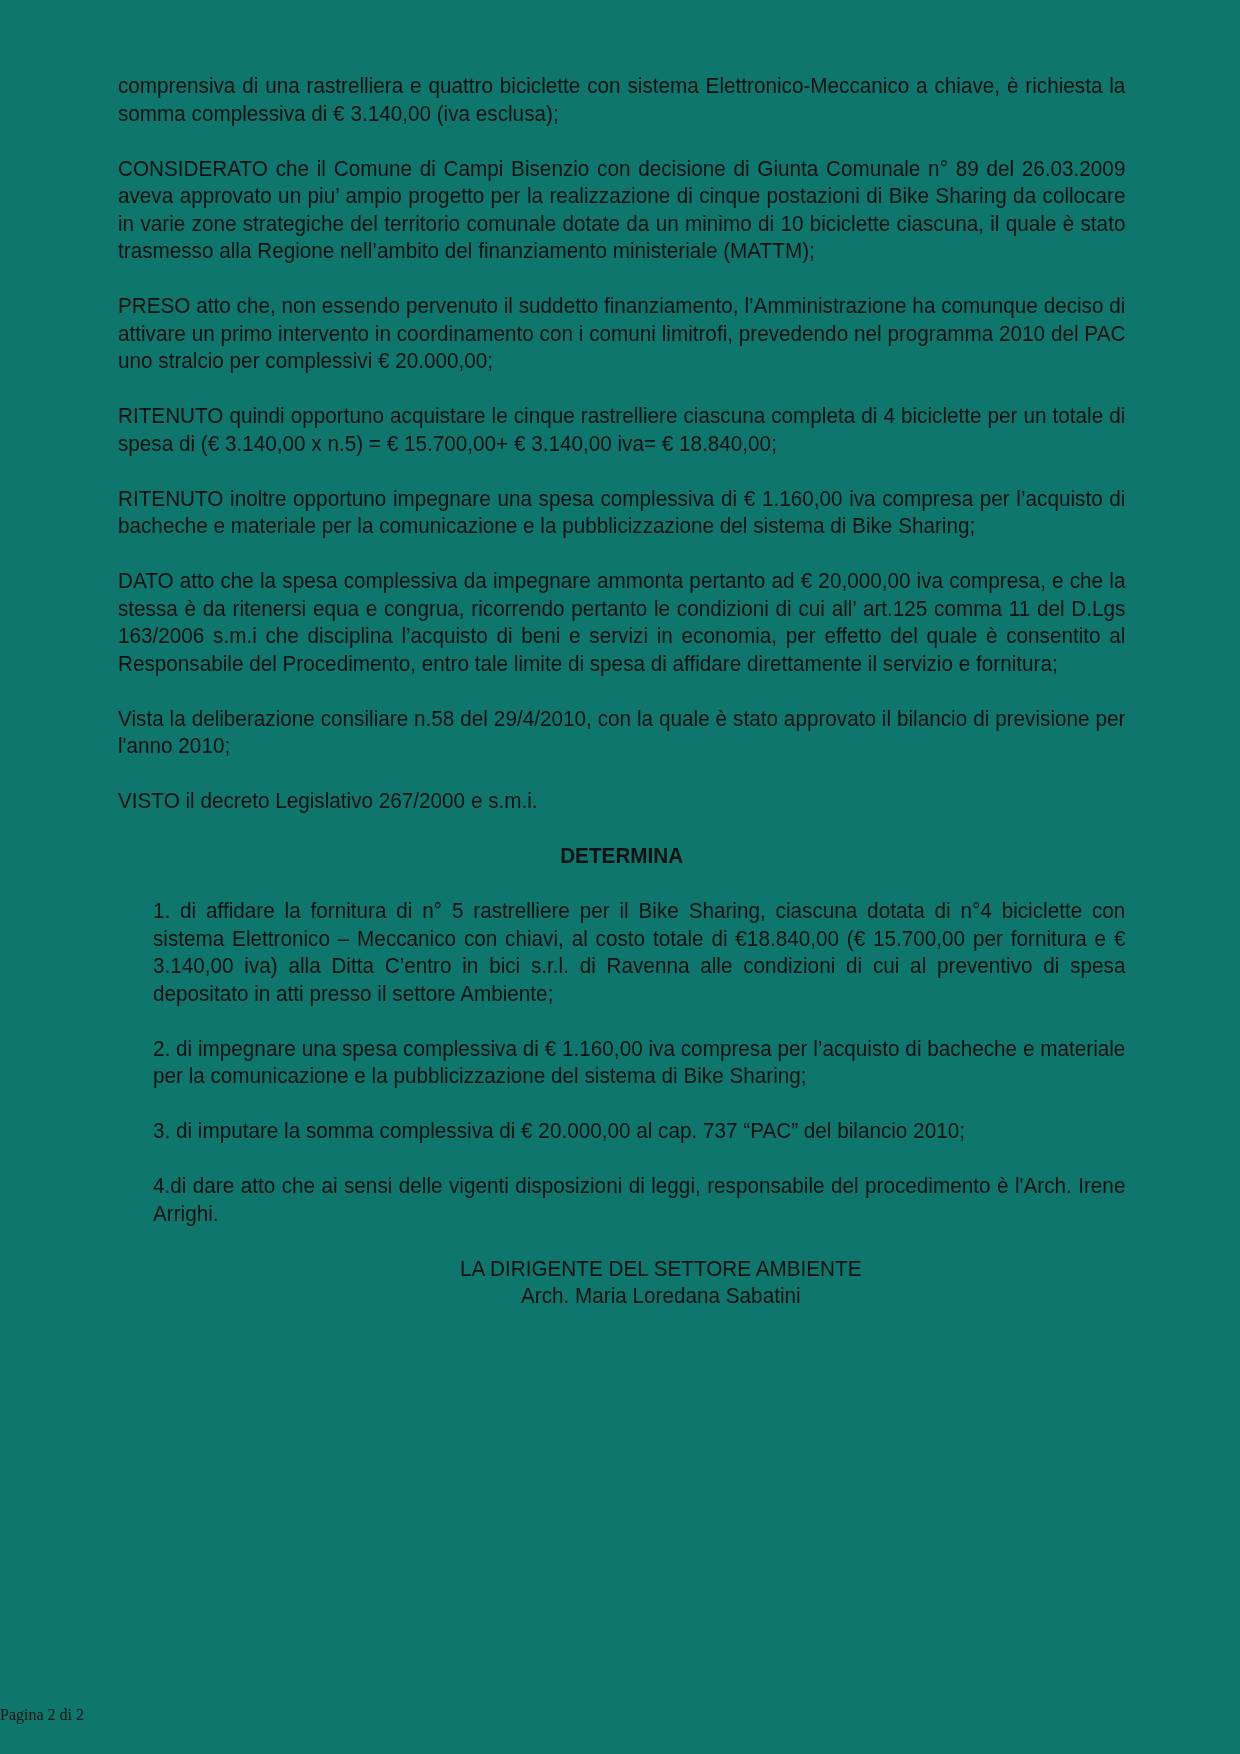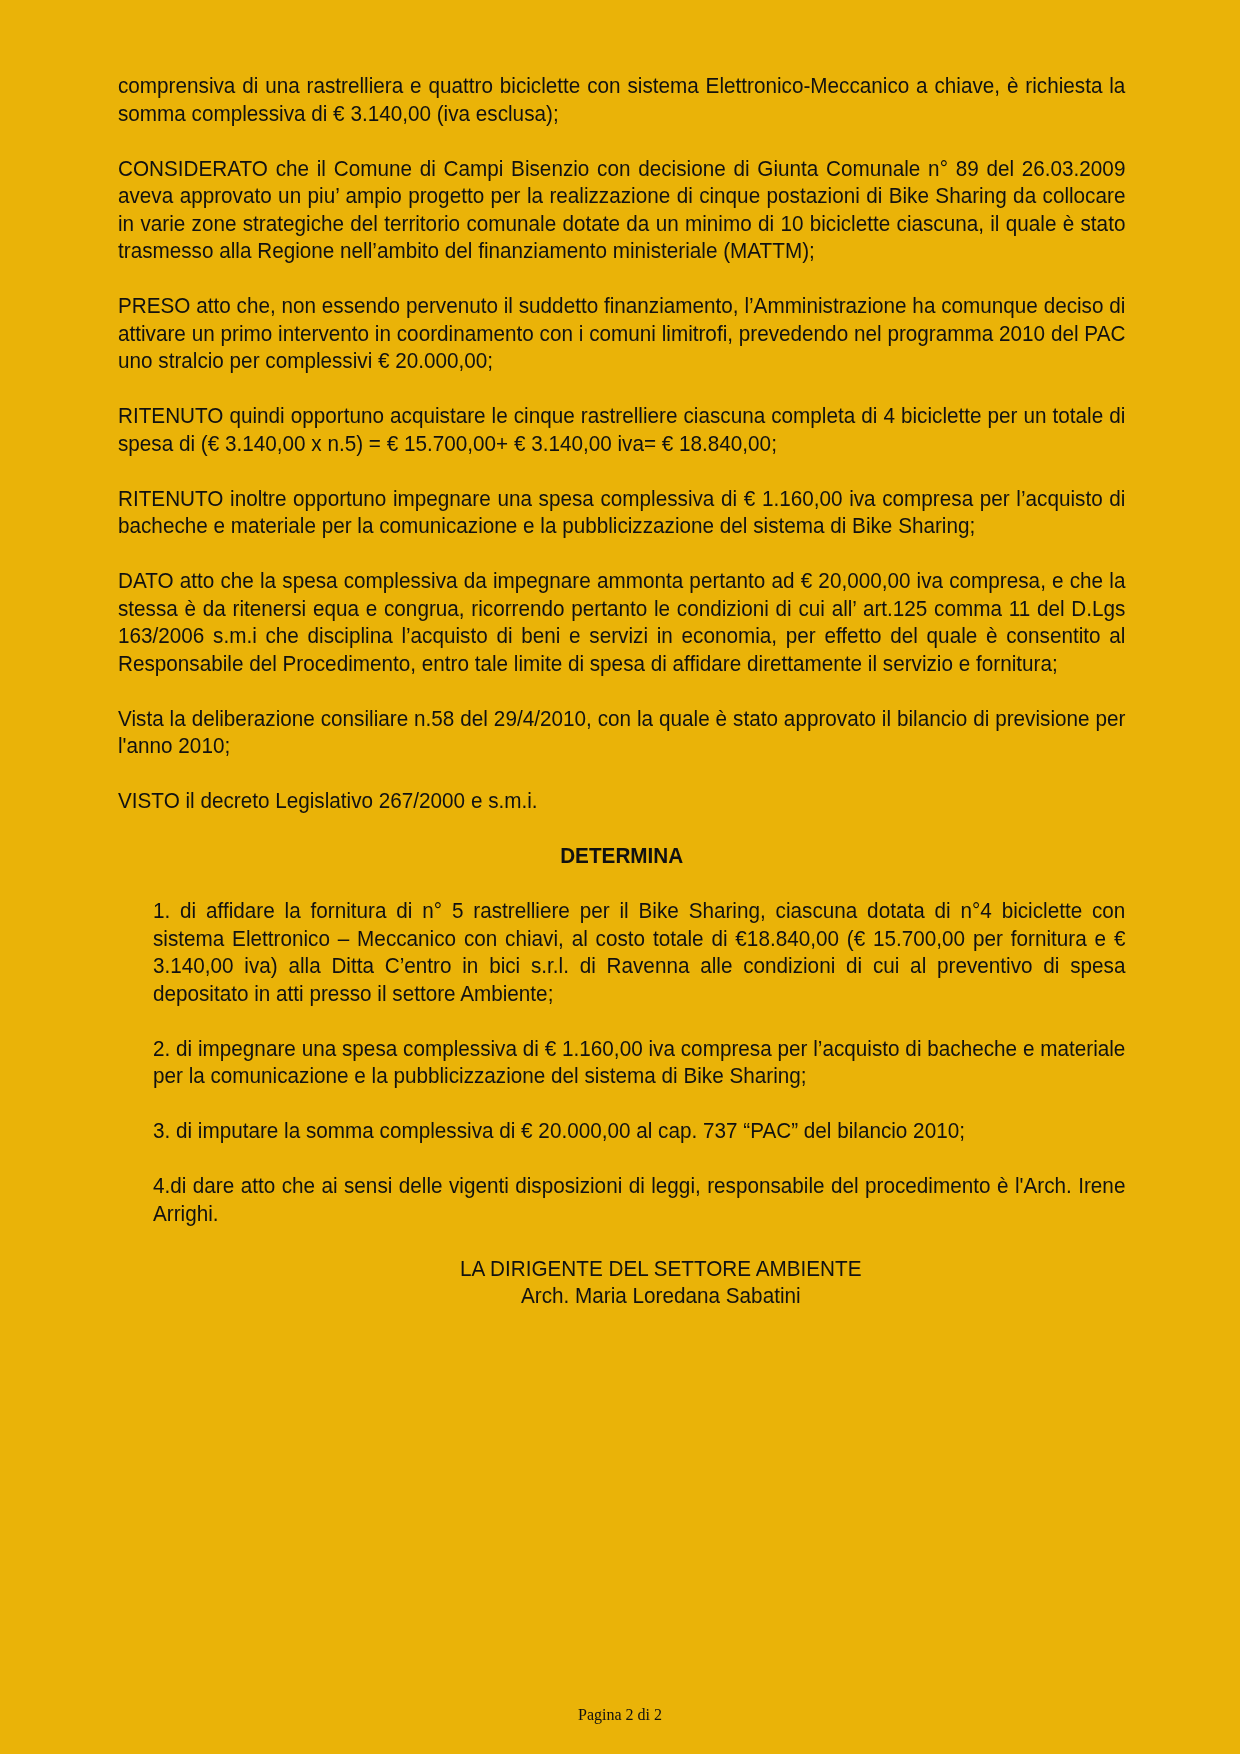--- a/index.html
+++ b/index.html
@@ -1,36 +1,36 @@
 <!DOCTYPE html>
 <html><head>
 <meta charset="utf-8">
 <style>
   html, body { margin: 0; padding: 0; background: #ffffff; }
   body { width: 1240px; height: 1754px; position: relative; overflow: hidden; }
   .page {
-    position: absolute; left: 0; top: 0; width: 1240px; height: 1754px; background: #eab308;
+    position: absolute; left: 0; top: 0; width: 1240px; height: 1754px; background: #0f766e;
   }
   .body-text {
     position: absolute; left: 118px; width: 1007px; top: 72px;
     font-family: "Liberation Sans", sans-serif;
     font-size: 22.5px; line-height: 27.5px; color: #111111;
     transform: scaleX(0.92); transform-origin: left top;
     width: 1095px;
   }
   .para { margin: 0 0 27.5px 0; text-align: justify; text-align-last: left; }
   .heading {
     text-align: center; font-weight: bold; margin: 0 0 27.5px 0;
   }
   .list { padding-left: 38px; }
   .list .para { margin-bottom: 27.5px; }
   .signature { text-align: center; margin-left: 340px; width: 500px; }
   .signature div { line-height: 27.5px; }
   .footer {
-    position: absolute; top: 1706px; left: 0; width: 1240px; text-align: center;
+    position: absolute; top: 1706px; left: 0; width: 1240px; text-align: left;
     font-family: "Liberation Serif", serif; font-size: 16px; color: #111111;
   }
 </style>
 </head>
 <body>
 
 <div class="page">
   <div class="body-text">
     <p class="para">comprensiva di una rastrelliera e quattro biciclette con sistema Elettronico-Meccanico a chiave, è richiesta la somma complessiva di  € 3.140,00 (iva esclusa);</p>
     <p class="para">CONSIDERATO che il Comune di Campi Bisenzio con decisione di Giunta Comunale n° 89 del 26.03.2009 aveva approvato un piu’ ampio progetto per la realizzazione di cinque postazioni di Bike Sharing  da collocare in varie zone strategiche del territorio comunale dotate da un minimo di 10 biciclette ciascuna, il quale è stato trasmesso alla Regione nell’ambito del finanziamento ministeriale (MATTM);</p>

